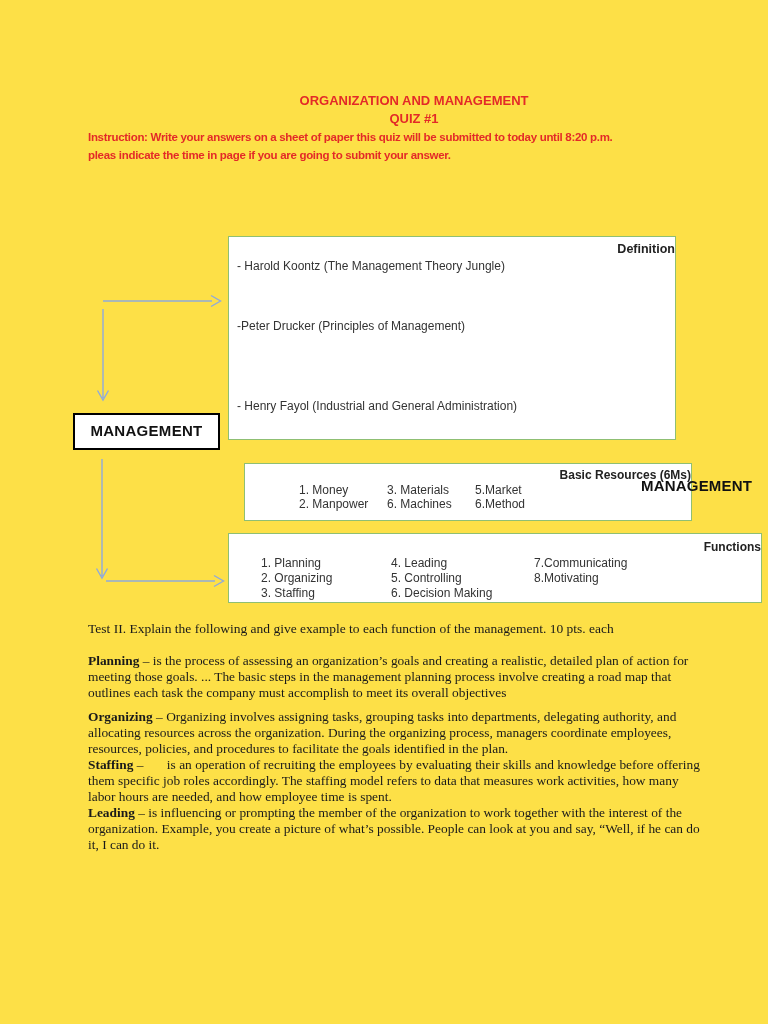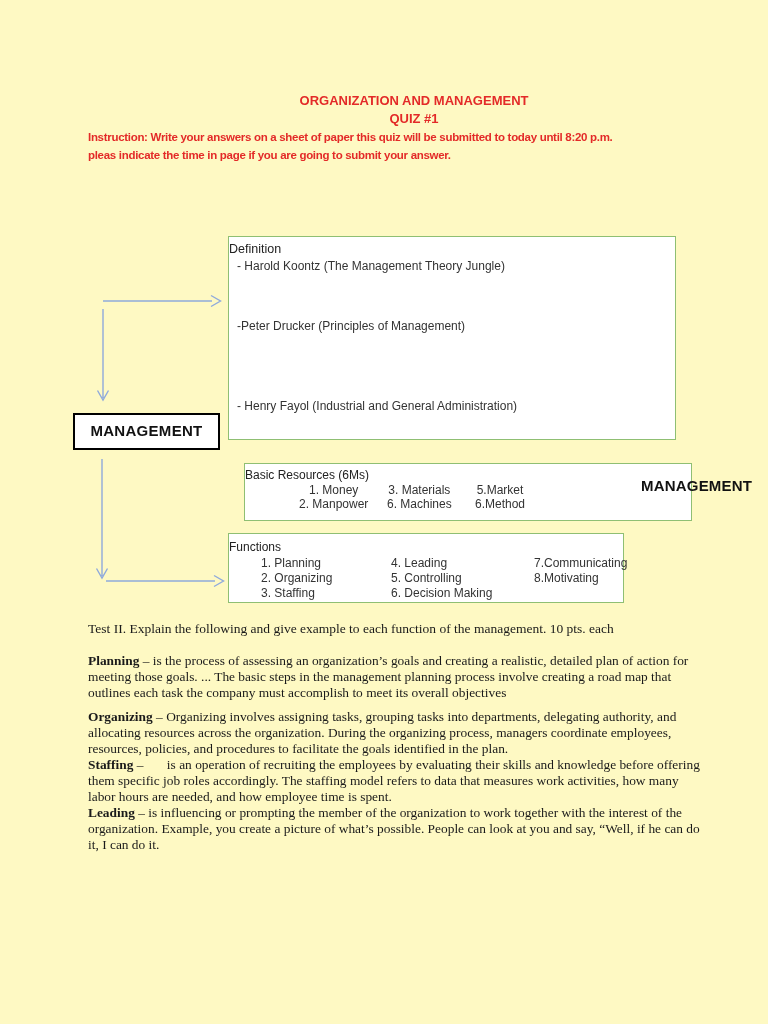--- a/index.html
+++ b/index.html
@@ -4,58 +4,58 @@
 <style>
   :root{
     --red:#e32a28;
     --green:#8fbf73;
     --blue:#8faadc;
   }
   *{margin:0;padding:0;box-sizing:border-box;}
   html,body{background:#ffffff;}
   body{width:768px;height:1024px;position:relative;overflow:hidden;
        font-family:"Liberation Sans",sans-serif;color:#222;}
-  .page{position:absolute;inset:0;background:#fef9c3;}
+  .page{position:absolute;inset:0;background:#fde047;}
 
   
   .doc-header{position:absolute;left:88px;top:92px;width:652px;text-align:center;
               color:var(--red);font-weight:700;font-size:13px;line-height:18px;}
   .instruction{position:absolute;left:88px;top:128px;color:var(--red);font-weight:700;
                font-size:11.5px;line-height:18px;letter-spacing:-0.3px;}
   .instruction div{white-space:nowrap;}
   .test1-heading{position:absolute;left:88px;top:198px;color:var(--red);
                  font-weight:700;font-size:12.5px;letter-spacing:-0.2px;white-space:nowrap;}
 
   
   .gbox{position:absolute;border:1.5px solid var(--green);background:#fff;font-size:12px;color:#333;}
-  .gbox .box-title{text-align:left;font-weight:400;font-size:12.5px;color:#222;}
+  .gbox .box-title{text-align:right;font-weight:700;font-size:12.5px;color:#222;}
 
   .definition-box{left:228px;top:236px;width:448px;height:204px;}
   .definition-box .box-title{padding-top:5px;}
   .def-item{position:absolute;left:8px;white-space:nowrap;}
   .def-item-0{top:22px;}
   .def-item-1{top:82px;}
   .def-item-2{top:162px;}
 
   .management-box{position:absolute;left:73px;top:413px;width:147px;height:37px;
                   border:2px solid #000;background:#fff;text-align:center;}
   .management-box span{display:block;line-height:32px;font-weight:700;font-size:15px;
                        letter-spacing:0.3px;color:#111;}
 
   .resources-box{left:244px;top:463px;width:448px;height:58px;}
   .resources-box .box-title{padding-top:4px;font-size:12px;}
-  .res-col{position:absolute;top:19px;line-height:14px;white-space:nowrap;text-align:center;}
+  .res-col{position:absolute;top:19px;line-height:14px;white-space:nowrap;}
   .res-col-0{left:54px;}
   .res-col-1{left:142px;}
   .res-col-2{left:230px;}
 
   .management-right{position:absolute;left:641px;top:477px;font-weight:700;font-size:15px;
                     letter-spacing:0.2px;color:#111;z-index:3;white-space:nowrap;}
 
-  .functions-box{left:228px;top:533px;width:396px;height:70px;}
+  .functions-box{left:228px;top:533px;width:534px;height:70px;}
   .functions-box .box-title{padding-top:6px;font-size:12px;}
   .fun-col{position:absolute;top:22px;line-height:15px;white-space:nowrap;margin-left:23px;}
   .fun-col-0{left:9px;}
   .fun-col-1{left:139px;}
   .fun-col-2{left:282px;}
 
   
   .arrows{position:absolute;left:0;top:0;width:768px;height:1024px;pointer-events:none;z-index:2;}
   .arrows path{stroke:var(--blue);stroke-width:1.4;fill:none;stroke-linejoin:miter;}
 

